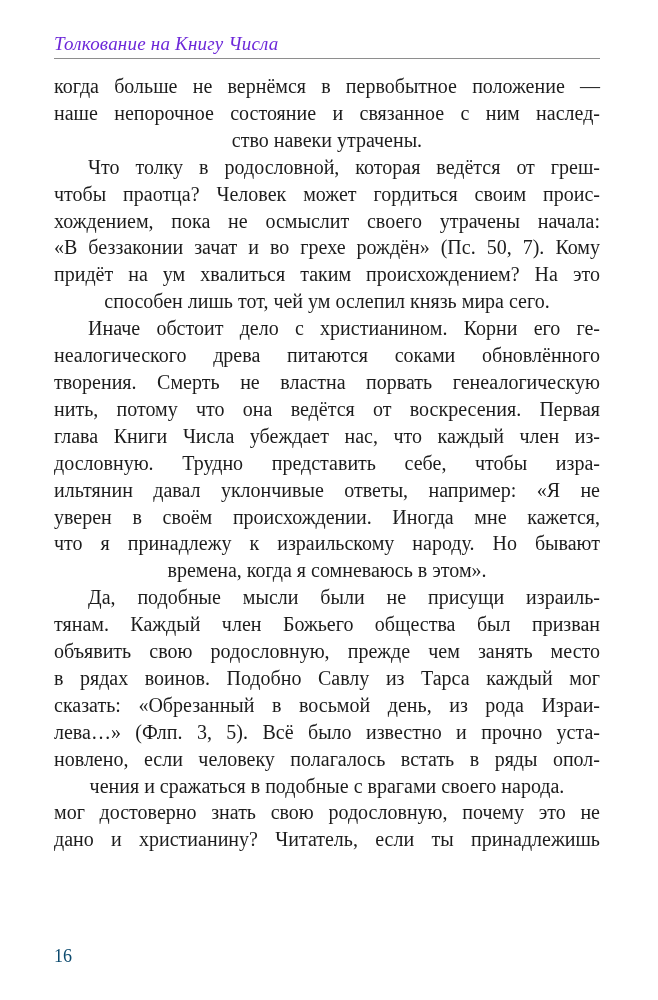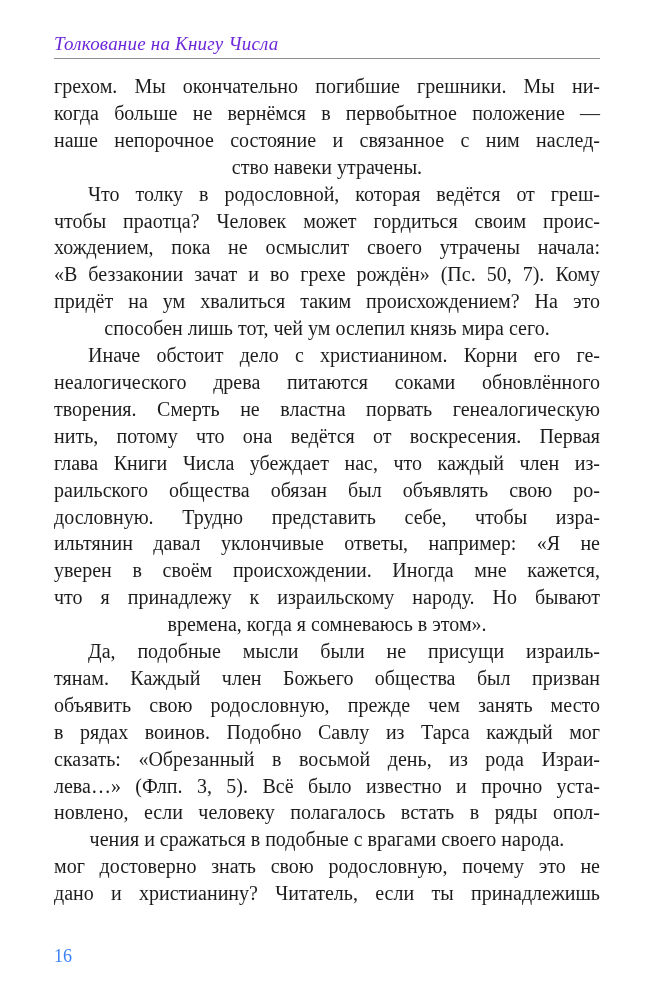--- a/index.html
+++ b/index.html
@@ -52,53 +52,51 @@
     text-align-last: justify;
   }
   .line.indent {
     text-indent: 34px;
   }
   .page-number {
     position: absolute;
     left: 54px;
     top: 946px;
     font-size: 18px;
-    color: #3b82f6;
+    color: #0c4a6e;
   }
 </style>
 </head>
 <body>
 
 <div class="running-header">
   <div class="title">Толкование на Книгу Числа</div>
   <div class="rule"></div>
 </div>
 
 <div class="text-block">
     <div class="paragraph">
-      <div class="line full">грехом. Мы окончательно погибшие грешники. Мы ни-</div>
       <div class="line full">когда больше не вернёмся в первобытное положение —</div>
       <div class="line full">наше непорочное состояние и связанное с ним наслед-</div>
       <div class="line">ство навеки утрачены.</div>
     </div>
     <div class="paragraph">
       <div class="line full indent">Что толку в родословной, которая ведётся от греш-</div>
       <div class="line full">чтобы праотца? Человек может гордиться своим проис-</div>
       <div class="line full">хождением, пока не осмыслит своего утрачены начала:</div>
       <div class="line full">«В беззаконии зачат и во грехе рождён» (Пс. 50, 7). Кому</div>
       <div class="line full">придёт на ум хвалиться таким происхождением? На это</div>
       <div class="line">способен лишь тот, чей ум ослепил князь мира сего.</div>
     </div>
     <div class="paragraph">
       <div class="line full indent">Иначе обстоит дело с христианином. Корни его ге-</div>
       <div class="line full">неалогического древа питаются соками обновлённого</div>
       <div class="line full">творения. Смерть не властна порвать генеалогическую</div>
       <div class="line full">нить, потому что она ведётся от воскресения. Первая</div>
       <div class="line full">глава Книги Числа убеждает нас, что каждый член из-</div>
-      <div class="line full">раильского общества обязан был объявлять свою ро-</div>
       <div class="line full">дословную. Трудно представить себе, чтобы изра-</div>
       <div class="line full">ильтянин давал уклончивые ответы, например: «Я не</div>
       <div class="line full">уверен в своём происхождении. Иногда мне кажется,</div>
       <div class="line full">что я принадлежу к израильскому народу. Но бывают</div>
       <div class="line">времена, когда я сомневаюсь в этом».</div>
     </div>
     <div class="paragraph">
       <div class="line full indent">Да, подобные мысли были не присущи израиль-</div>
       <div class="line full">тянам. Каждый член Божьего общества был призван</div>
       <div class="line full">объявить свою родословную, прежде чем занять место</div>

